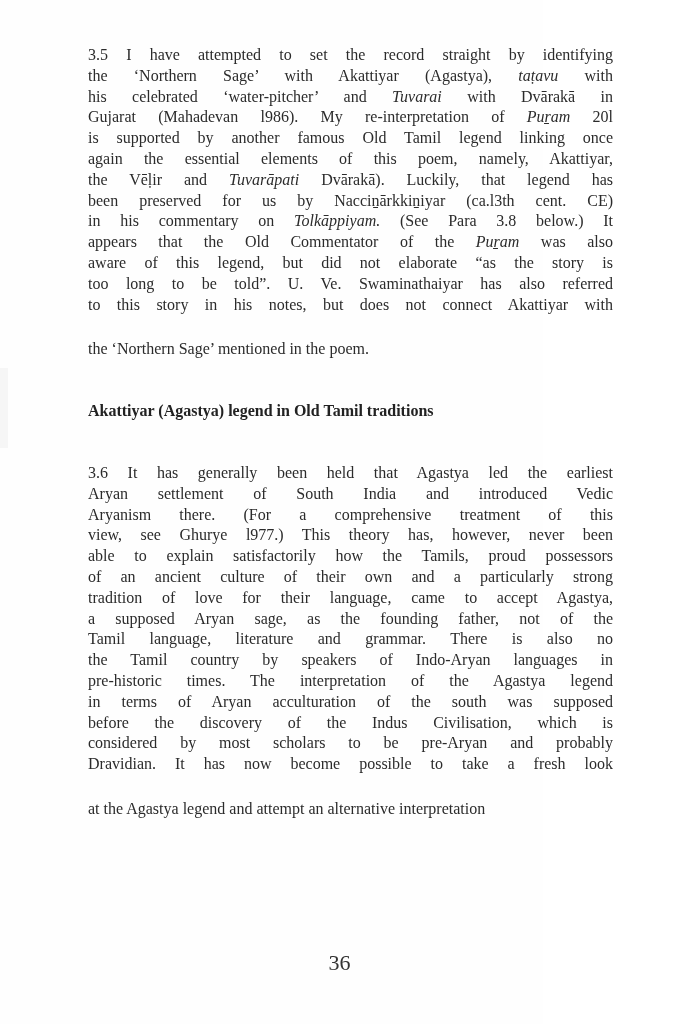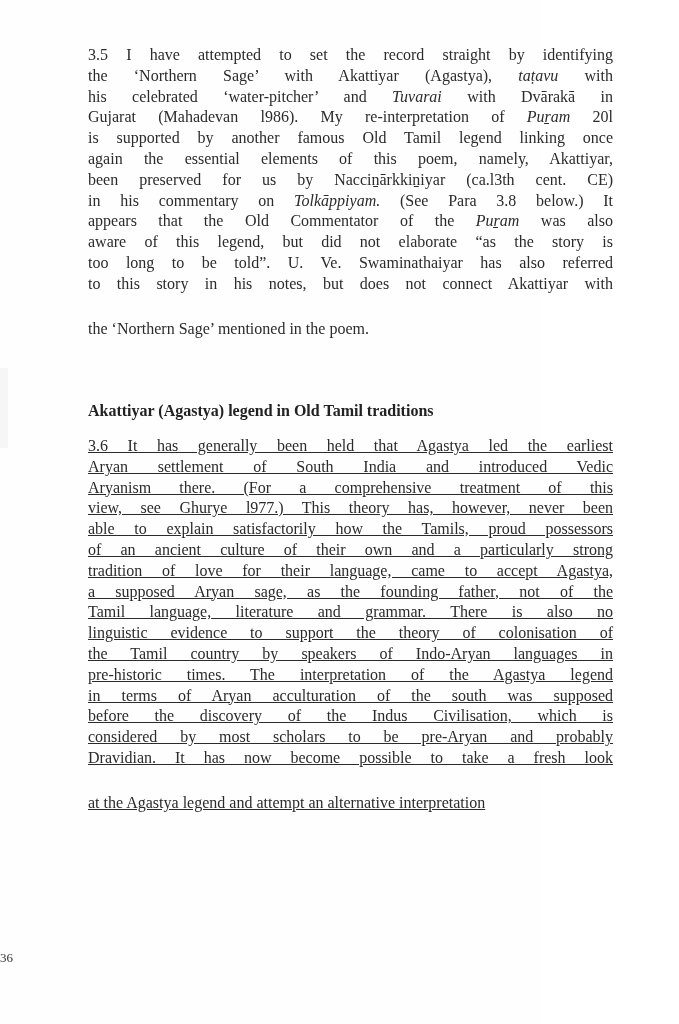--- a/index.html
+++ b/index.html
@@ -51,43 +51,44 @@
   #para-35 { top: 45px; }
   #heading {
     position: absolute;
     left: 88px;
     top: 400px;
     font-size: 16px;
     font-weight: bold;
     line-height: 22px;
     color: #222;
   }
-  #para-36 { top: 436px; text-decoration: underline; }
+  #para-36 { top: 463px; }
   #page-number {
     position: absolute;
     left: 0; width: 679px;
     top: 950px;
-    text-align: left;
-    font-size: 13px;
+    text-align: center;
+    font-size: 22px;
     color: #333;
   }
 </style>
 </head>
 <body>
 
 <div class="page">
   <div class="edge-shadow"></div>
 
   <div class="text-block" id="para-35">
       <span class="line"><span>3.5  I have attempted to set the record straight by identifying</span></span>
       <span class="line"><span>the ‘Northern Sage’ with  Akattiyar (Agastya), </span><span class="it">taṭavu</span><span>  with</span></span>
       <span class="line"><span>his celebrated ‘water-pitcher’ and </span><span class="it">Tuvarai</span><span>  with Dvārakā in</span></span>
       <span class="line"><span>Gujarat (Mahadevan l986). My re-interpretation of </span><span class="it">Puṟam</span><span> 20l</span></span>
       <span class="line"><span>is supported by another famous Old Tamil legend linking once</span></span>
       <span class="line"><span>again the essential elements of this poem, namely, Akattiyar,</span></span>
+      <span class="line"><span>the Vēḷir and </span><span class="it">Tuvarāpati</span><span> Dvārakā). Luckily, that legend has</span></span>
       <span class="line"><span>been preserved for us by Nacciṉārkkiṉiyar (ca.l3th cent. CE)</span></span>
       <span class="line"><span>in his commentary on </span><span class="it">Tolkāppiyam.</span><span> (See Para 3.8 below.) It</span></span>
       <span class="line"><span>appears that the Old Commentator of the </span><span class="it">Puṟam</span><span> was also</span></span>
       <span class="line"><span>aware of this legend, but did not  elaborate “as the story is</span></span>
       <span class="line"><span>too long to be told”. U. Ve. Swaminathaiyar has also  referred</span></span>
       <span class="line"><span>to this story in his notes, but does not connect Akattiyar with</span></span>
       <span class="line last"><span>the ‘Northern Sage’ mentioned in the poem.</span></span>
     </div>
 
   <div id="heading">Akattiyar (Agastya) legend in Old Tamil traditions</div>
@@ -95,21 +96,20 @@
   <div class="text-block" id="para-36">
       <span class="line"><span>3.6   It has generally been held that Agastya led the earliest</span></span>
       <span class="line"><span>Aryan settlement of South India and introduced Vedic</span></span>
       <span class="line"><span>Aryanism there. (For a comprehensive treatment of this</span></span>
       <span class="line"><span>view, see Ghurye l977.) This theory has, however, never been</span></span>
       <span class="line"><span>able to explain satisfactorily how the Tamils, proud possessors</span></span>
       <span class="line"><span>of an ancient culture of their own and a particularly strong</span></span>
       <span class="line"><span>tradition of love for their language, came to accept Agastya,</span></span>
       <span class="line"><span>a supposed Aryan sage, as the founding father, not of the</span></span>
       <span class="line"><span>Tamil language, literature and grammar. There is also no</span></span>
-      <span class="line"><span>linguistic evidence to support the theory of colonisation of</span></span>
       <span class="line"><span>the Tamil country by speakers of Indo-Aryan languages in</span></span>
       <span class="line"><span>pre-historic times. The interpretation of the Agastya legend</span></span>
       <span class="line"><span>in terms of Aryan acculturation of the south was supposed</span></span>
       <span class="line"><span>before the discovery of the Indus Civilisation, which is</span></span>
       <span class="line"><span>considered by most scholars to be pre-Aryan and probably</span></span>
       <span class="line"><span>Dravidian.  It has now become possible to take a fresh look</span></span>
       <span class="line last"><span>at the Agastya legend and attempt an alternative interpretation</span></span>
     </div>
 
   <div id="page-number">36</div>

